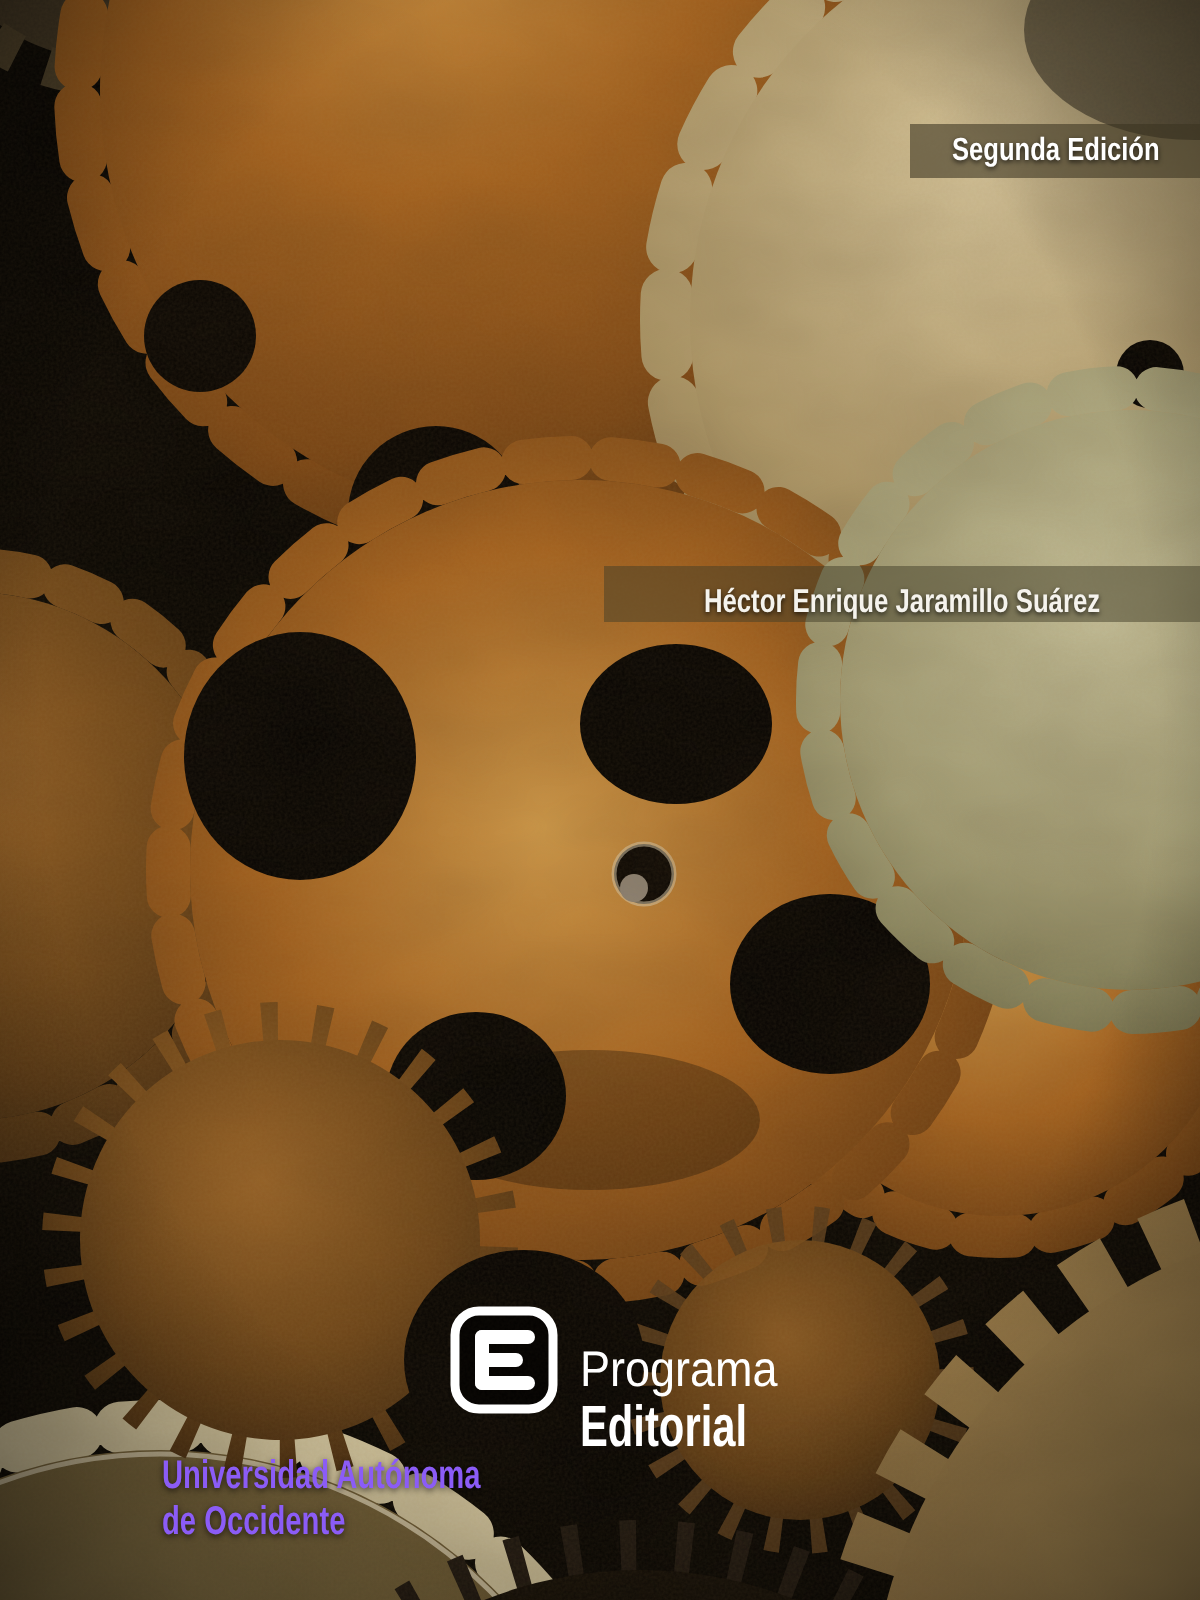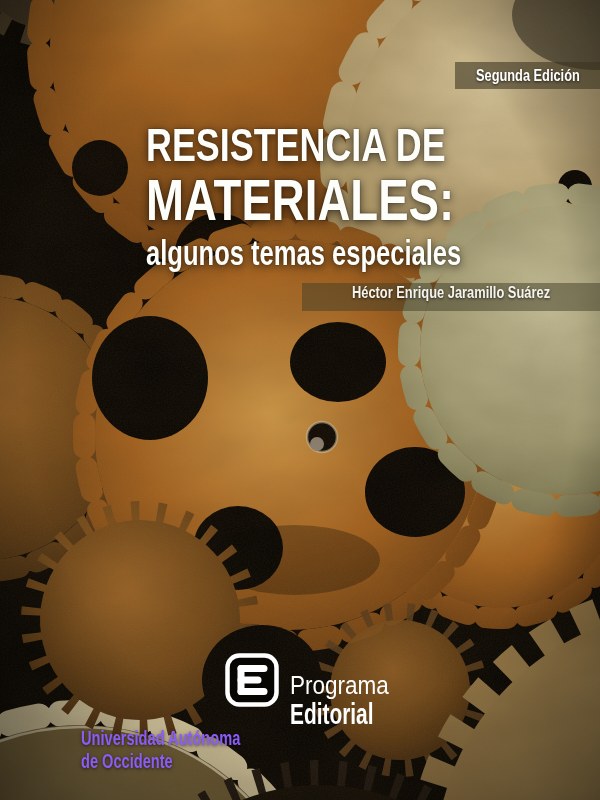--- a/index.html
+++ b/index.html
@@ -25,21 +25,21 @@
     font-weight:bold;line-height:1;white-space:nowrap;
     transform-origin:left top;text-shadow:0 2px 10px rgba(0,0,0,.65),0 0 2px rgba(0,0,0,.5);
   }
   .t1{font-size:46px;transform:scaleX(.78);}
   .t2{font-size:57px;transform:scaleX(.80);margin-top:4px;}
   .t3{font-size:35px;transform:scaleX(.73);margin-top:6px;}
   
   .author-band{
     position:absolute;left:302px;top:283px;width:298px;height:28px;
     background:rgba(66,62,40,.5);
-    display:flex;align-items:flex-start;justify-content:center;
+    display:flex;align-items:flex-end;justify-content:center;
   }
   .author-band span{
     color:#f5f3ed;font-size:16.5px;font-weight:bold;white-space:nowrap;
     transform:scaleX(.78);text-shadow:0 1px 3px rgba(0,0,0,.7);
   }
   
   .pub-logo{position:absolute;left:224px;top:652px;width:56px;height:56px;}
   .pub-name{position:absolute;left:290px;top:652px;color:#fff;margin-top:20px;}
   .pub-name .pn1{font-size:25px;font-weight:normal;line-height:1.05;transform:scaleX(.9);transform-origin:left top;white-space:nowrap;}
   .pub-name .pn2{font-size:29px;font-weight:bold;line-height:1.05;transform:scaleX(.72);transform-origin:left top;white-space:nowrap;margin-top:1px;}
@@ -195,25 +195,20 @@
 
     <rect x="0" y="0" width="600" height="800" filter="url(#blotch)" opacity="0.3"></rect>
     <rect x="0" y="0" width="600" height="800" filter="url(#grain)" opacity="0.25"></rect>
     <rect x="0" y="0" width="600" height="800" fill="url(#vig)"></rect>
   </svg>
 
   <div class="edition-band">
     <span>Segunda Edición</span>
   </div>
 
-  <div class="title-block">
-    <div class="t1">RESISTENCIA DE</div>
-    <div class="t2">MATERIALES:</div>
-    <div class="t3">algunos temas especiales</div>
-  </div>
 
   <div class="author-band">
     <span>Héctor Enrique Jaramillo Suárez</span>
   </div>
 
   <svg class="pub-logo" viewBox="0 0 56 56" aria-hidden="true">
     <rect x="3.5" y="3.5" width="49" height="49" rx="12" fill="rgba(0,0,0,0.55)" stroke="#ffffff" stroke-width="4.5"></rect>
     <g stroke="#ffffff" stroke-width="7" stroke-linecap="round" fill="none">
       <path d="M17 16.5 H40"></path>
       <path d="M17 28 H34"></path>

